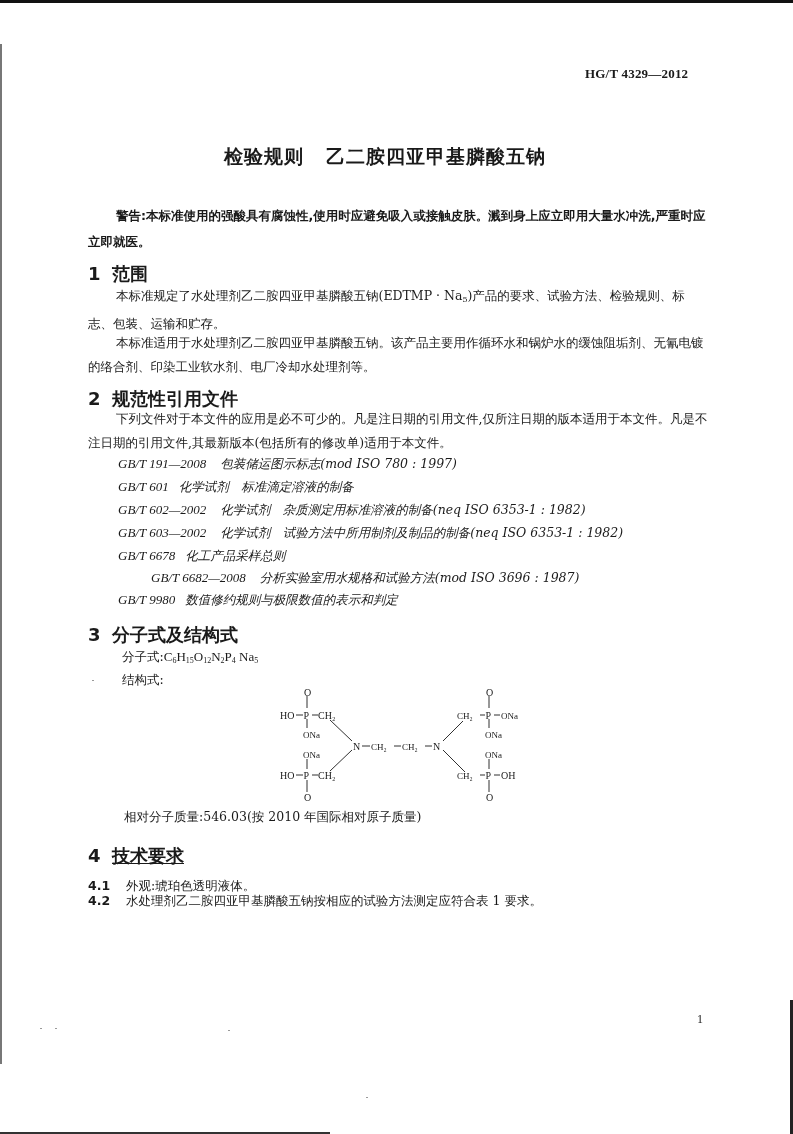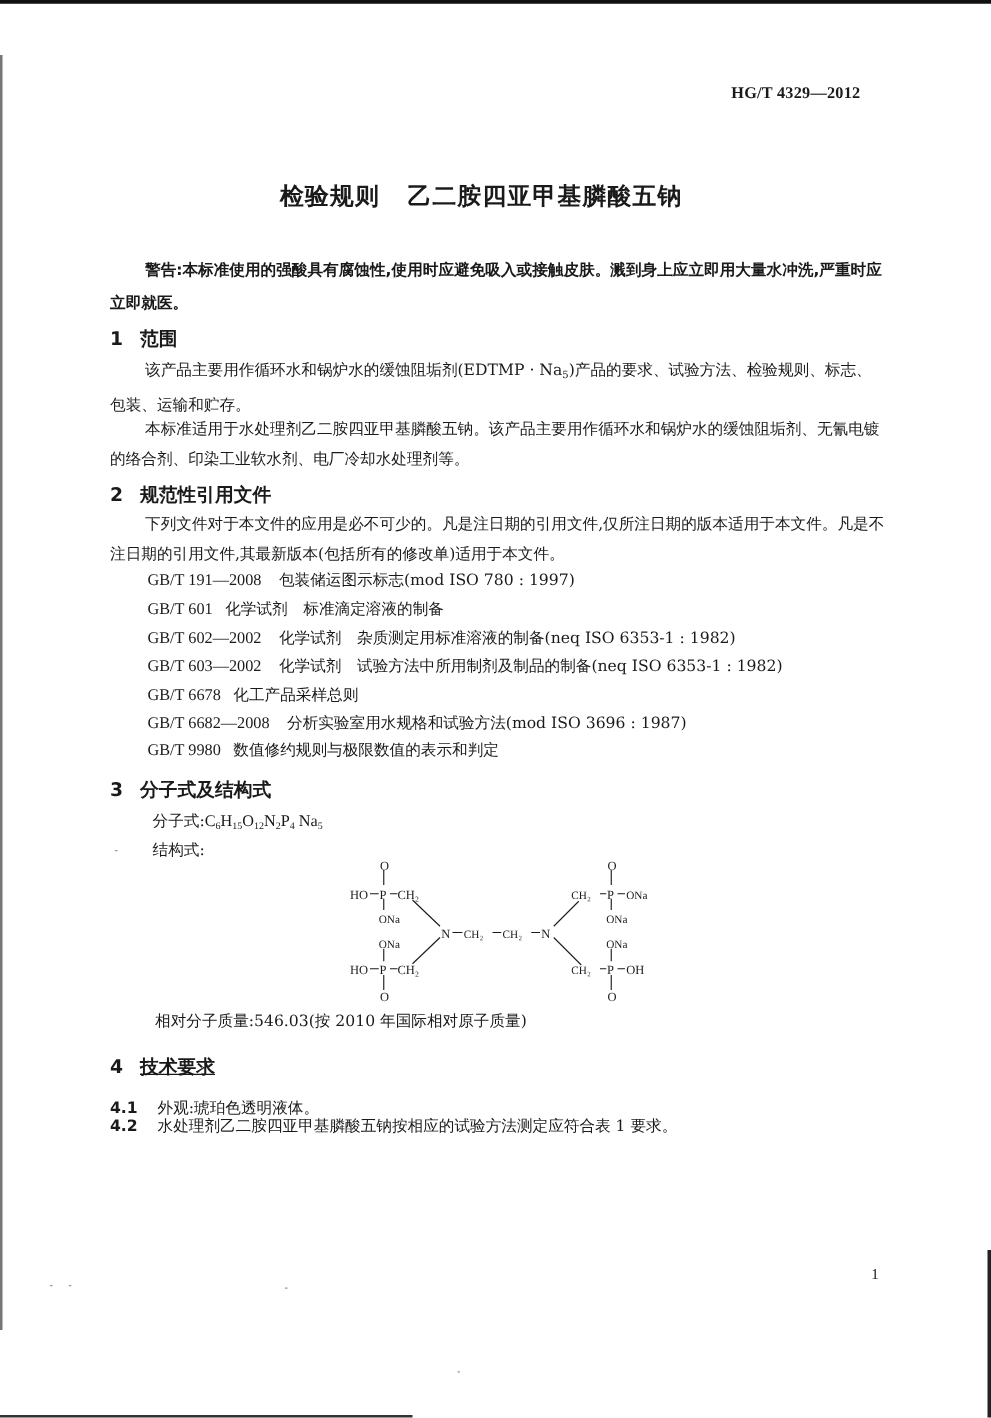--- a/index.html
+++ b/index.html
@@ -13,27 +13,27 @@
   .scan-right { position: absolute; right: 0; top: 1000px; width: 3px; height: 134px; background: #222; }
   .scan-bottom { position: absolute; left: 0; bottom: 0; width: 330px; height: 2px; background: #333; }
   .abs { position: absolute; white-space: nowrap; }
 
   .std-code { left: 585px; top: 66px; font-family: "Liberation Serif", serif; font-weight: bold; font-size: 13px; letter-spacing: 0.2px; }
   .doc-title { left: 224px; top: 144px; font-family: "DejaVu Sans", sans-serif; font-size: 19px; font-weight: bold; letter-spacing: 1px; }
   .doc-title .gap { display: inline-block; width: 22px; }
 
   .p { font-size: 12.5px; line-height: 20px; color: #1a1a1a; font-family: "DejaVu Serif", serif; }
   .b { font-family: "DejaVu Sans", sans-serif; font-weight: bold; font-size: 12.5px; }
-  .heading { font-family: "DejaVu Sans", sans-serif; font-weight: bold; font-size: 15px; }
+  .heading { font-family: "DejaVu Sans", sans-serif; font-weight: bold; font-size: 18px; }
   .heading .num { display: inline-block; width: 24px; }
 
   .warning { left: 88px; top: 203px; width: 620px; white-space: normal; text-indent: 28px; font-family: "DejaVu Sans", sans-serif; font-weight: bold; font-size: 12.5px; line-height: 26px; }
 
   .para { left: 88px; width: 620px; white-space: normal; text-indent: 28px; font-size: 12.5px; line-height: 24px; }
-  .ref { left: 118px; font-size: 12.5px; }
+  .ref { left: 118px; font-size: 12.5px; font-style: italic; }
   .ref .code { display: inline-block; margin-right: 14px; font-family: "Liberation Serif", serif; font-size: 13px; }
   .ref .code.short { margin-right: 10px; }
 
   sub { font-size: 8px; vertical-align: -2px; }
 
   .chem { position: absolute; left: 276px; top: 686px; width: 270px; height: 120px; }
   .chem svg { width: 270px; height: 120px; }
   .chem text { font-family: "Liberation Serif", serif; font-size: 10px; fill: #1a1a1a; }
   .chem text.s { font-size: 9px; }
 
@@ -53,21 +53,21 @@
 <div class="abs doc-title">
   <span>检验规则</span><span class="gap"></span><span>乙二胺四亚甲基膦酸五钠</span>
 </div>
 
 <div class="abs warning">警告:本标准使用的强酸具有腐蚀性,使用时应避免吸入或接触皮肤。溅到身上应立即用大量水冲洗,严重时应立即就医。</div>
 
 <div class="abs heading" style="left:88px; top:262px;">
   <span class="num">1</span><span>范围</span>
 </div>
 <div class="abs para" style="top:284px;">
-  <span>该产品主要用作循环水和锅炉水的缓蚀阻垢剂(EDTMP · Na</span><sub>5</sub><span>)产品的要求、试验方法、检验规则、标志、包装、运输和贮存。</span>
+  <span>本标准规定了水处理剂乙二胺四亚甲基膦酸五钠(EDTMP · Na</span><sub>5</sub><span>)产品的要求、试验方法、检验规则、标志、包装、运输和贮存。</span>
 </div>
 <div class="abs para" style="top:331px;">本标准适用于水处理剂乙二胺四亚甲基膦酸五钠。该产品主要用作循环水和锅炉水的缓蚀阻垢剂、无氰电镀的络合剂、印染工业软水剂、电厂冷却水处理剂等。</div>
 
 <div class="abs heading" style="left:88px; top:387px;">
   <span class="num">2</span><span>规范性引用文件</span>
 </div>
 <div class="abs para" style="top:407px;">下列文件对于本文件的应用是必不可少的。凡是注日期的引用文件,仅所注日期的版本适用于本文件。凡是不注日期的引用文件,其最新版本(包括所有的修改单)适用于本文件。</div>
 
 <div class="abs ref" style="top:456px;">
   <span class="code">GB/T 191—2008</span><span>包装储运图示标志(mod ISO 780 : 1997)</span>
@@ -77,21 +77,21 @@
 </div>
 <div class="abs ref" style="top:502px;">
   <span class="code">GB/T 602—2002</span><span>化学试剂　杂质测定用标准溶液的制备(neq ISO 6353-1 : 1982)</span>
 </div>
 <div class="abs ref" style="top:525px;">
   <span class="code">GB/T 603—2002</span><span>化学试剂　试验方法中所用制剂及制品的制备(neq ISO 6353-1 : 1982)</span>
 </div>
 <div class="abs ref" style="top:548px;">
   <span class="code short">GB/T 6678</span><span>化工产品采样总则</span>
 </div>
-<div class="abs ref" style="top:570px;">
+<div class="abs ref" style="top:570px;margin-left:33px;">
   <span class="code">GB/T 6682—2008</span><span>分析实验室用水规格和试验方法(mod ISO 3696 : 1987)</span>
 </div>
 <div class="abs ref" style="top:592px;">
   <span class="code short">GB/T 9980</span><span>数值修约规则与极限数值的表示和判定</span>
 </div>
 
 <div class="abs heading" style="left:88px; top:623px;">
   <span class="num">3</span><span>分子式及结构式</span>
 </div>
 <div class="abs p" style="left:122px; top:647px;">

